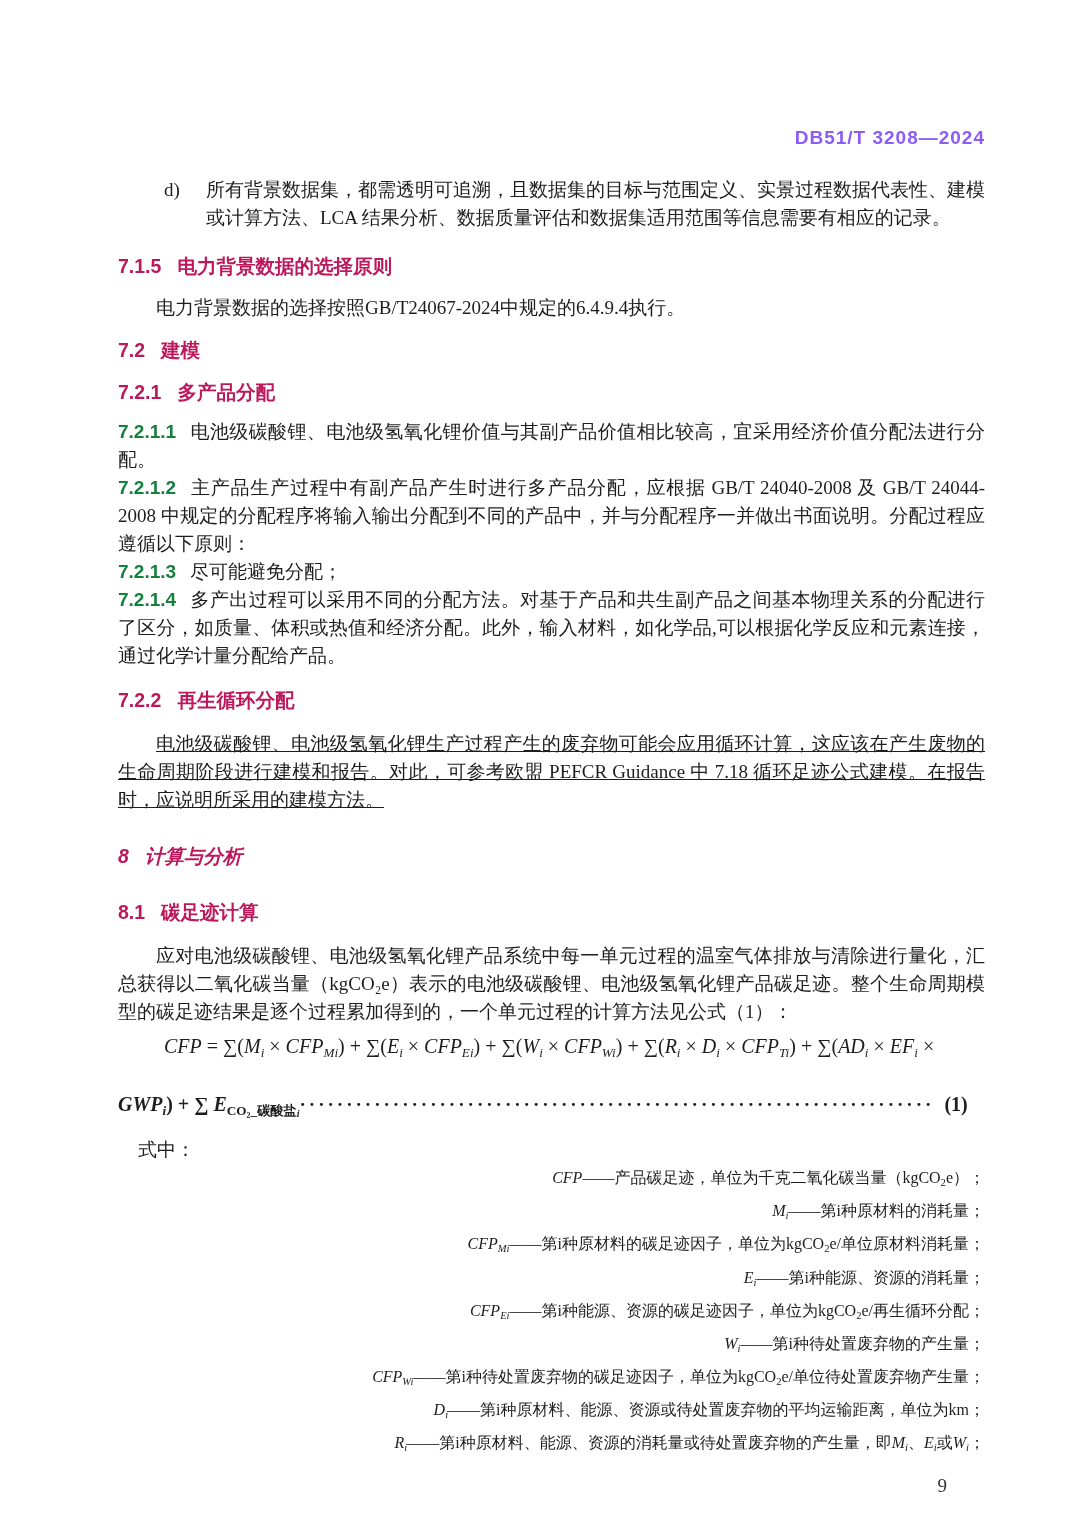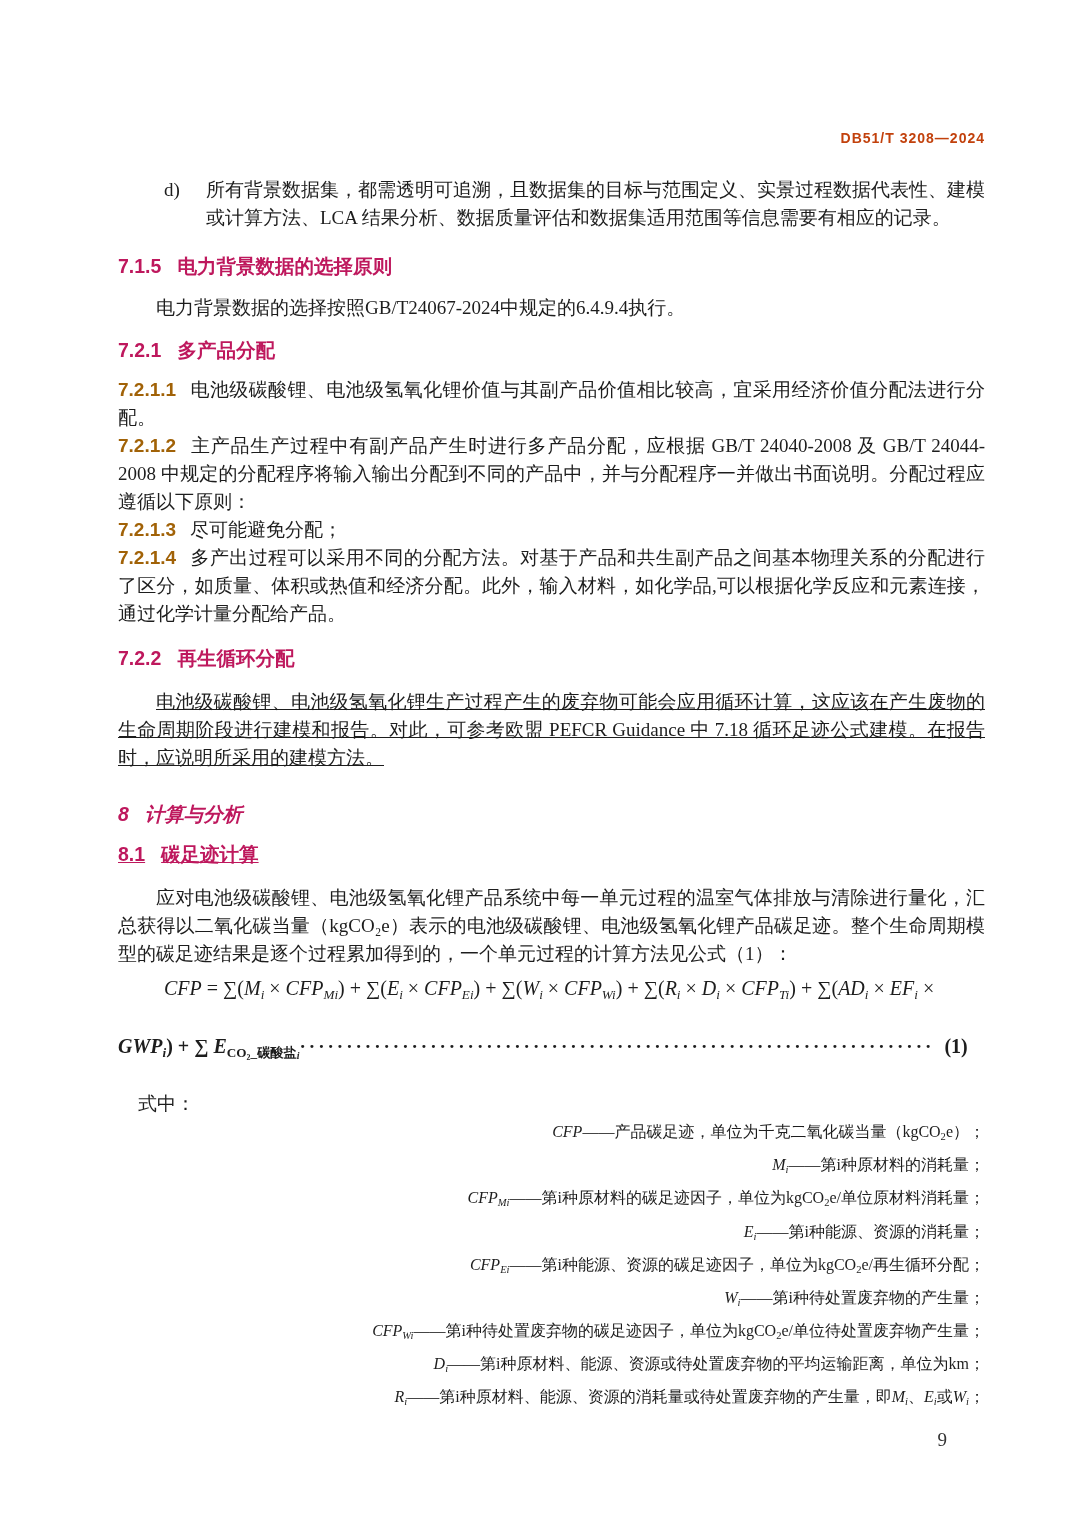--- a/index.html
+++ b/index.html
@@ -17,23 +17,23 @@
     width: 1080px;
     height: 1527px;
     padding: 0 95px 0 118px;
   }
   
   .doc-header {
     margin-top: 126px;
     text-align: right;
     font-family: "Liberation Sans", "DejaVu Sans", sans-serif;
     font-weight: 700;
-    font-size: 14px;
+    font-size: 19px;
     letter-spacing: 1px;
-    color: #c2410c;
+    color: #8b5cf6;
     line-height: 24px;
   }
   
   p { margin: 0; font-size: 19px; line-height: 28px; text-align: justify; }
   .body-p { text-indent: 2em; }
   
   .item-d {
     margin-top: 26px;
     padding-left: 88px;
     text-indent: -42px;
@@ -48,26 +48,26 @@
     line-height: 28px;
     color: #be185d;
     text-align: left;
   }
   .h .num { margin-right: 16px; }
   .h715 { margin-top: 20px; }
   .h72  { margin-top: 14px; }
   .h721 { margin-top: 14px; }
   .h722 { margin-top: 16px; }
   .h8   { margin-top: 28px; font-style: italic; }
-  .h81  { margin-top: 12px; text-decoration: underline; }
+  .h81  { margin-top: 28px; }
   
   .clause .num {
     font-family: "Liberation Sans", "DejaVu Sans", sans-serif;
     font-weight: 700;
-    color: #a16207;
+    color: #15803d;
     margin-right: 14px;
   }
   .p7211 { margin-top: 12px; }
   .p715  { margin-top: 14px; }
   .p722  { margin-top: 16px; text-decoration: underline; }
   .p81   { margin-top: 16px; }
   
   .formula {
     font-size: 20px;
     line-height: 36px;
@@ -75,21 +75,21 @@
     white-space: nowrap;
   }
   .formula.l1 { text-indent: 46px; margin-top: 2px; }
   .formula.l2 { margin-top: 15px; font-weight: bold; }
   .it { font-style: italic; }
   .sb1 { font-size: 0.66em; vertical-align: -0.30em; }
   .sb2 { font-size: 0.50em; vertical-align: -0.62em; }
   .dots { letter-spacing: 3px; font-size: 19px; }
   .eqnum { margin-left: 10px; }
   
-  .defs-intro { margin-top: 16px; padding-left: 20px; text-align: left; }
+  .defs-intro { margin-top: 4px; padding-left: 20px; text-align: left; }
   .defs { padding-left: 20px; }
   .defline { font-size: 16px; line-height: 28px; text-align: right; }
   
   .page-num {
     margin-top: 12px;
     text-align: right;
     padding-right: 38px;
     font-size: 19px;
     color: #333;
   }
@@ -102,20 +102,21 @@
   <div class="doc-header">
     <span>DB51/T 3208—2024</span>
   </div>
 
   <p class="item-d"><span class="marker">d)</span><span>所有背景数据集，都需透明可追溯，且数据集的目标与范围定义、实景过程数据代表性、建模或计算方法、LCA 结果分析、数据质量评估和数据集适用范围等信息需要有相应的记录。</span></p>
 
   <h2 class="h h715"><span class="num">7.1.5</span><span>电力背景数据的选择原则</span></h2>
 
   <p class="body-p p715">电力背景数据的选择按照GB/T24067-2024中规定的6.4.9.4执行。</p>
 
+  <h2 class="h h72"><span class="num">7.2</span><span>建模</span></h2>
 
   <h2 class="h h721"><span class="num">7.2.1</span><span>多产品分配</span></h2>
 
   <p class="clause p7211"><span class="num">7.2.1.1</span><span>电池级碳酸锂、电池级氢氧化锂价值与其副产品价值相比较高，宜采用经济价值分配法进行分配。</span></p>
 
   <p class="clause"><span class="num">7.2.1.2</span><span>主产品生产过程中有副产品产生时进行多产品分配，应根据 GB/T 24040-2008 及 GB/T 24044-2008 中规定的分配程序将输入输出分配到不同的产品中，并与分配程序一并做出书面说明。分配过程应遵循以下原则：</span></p>
 
   <p class="clause"><span class="num">7.2.1.3</span><span>尽可能避免分配；</span></p>
 
   <p class="clause"><span class="num">7.2.1.4</span><span>多产出过程可以采用不同的分配方法。对基于产品和共生副产品之间基本物理关系的分配进行了区分，如质量、体积或热值和经济分配。此外，输入材料，如化学品,可以根据化学反应和元素连接，通过化学计量分配给产品。</span></p>

